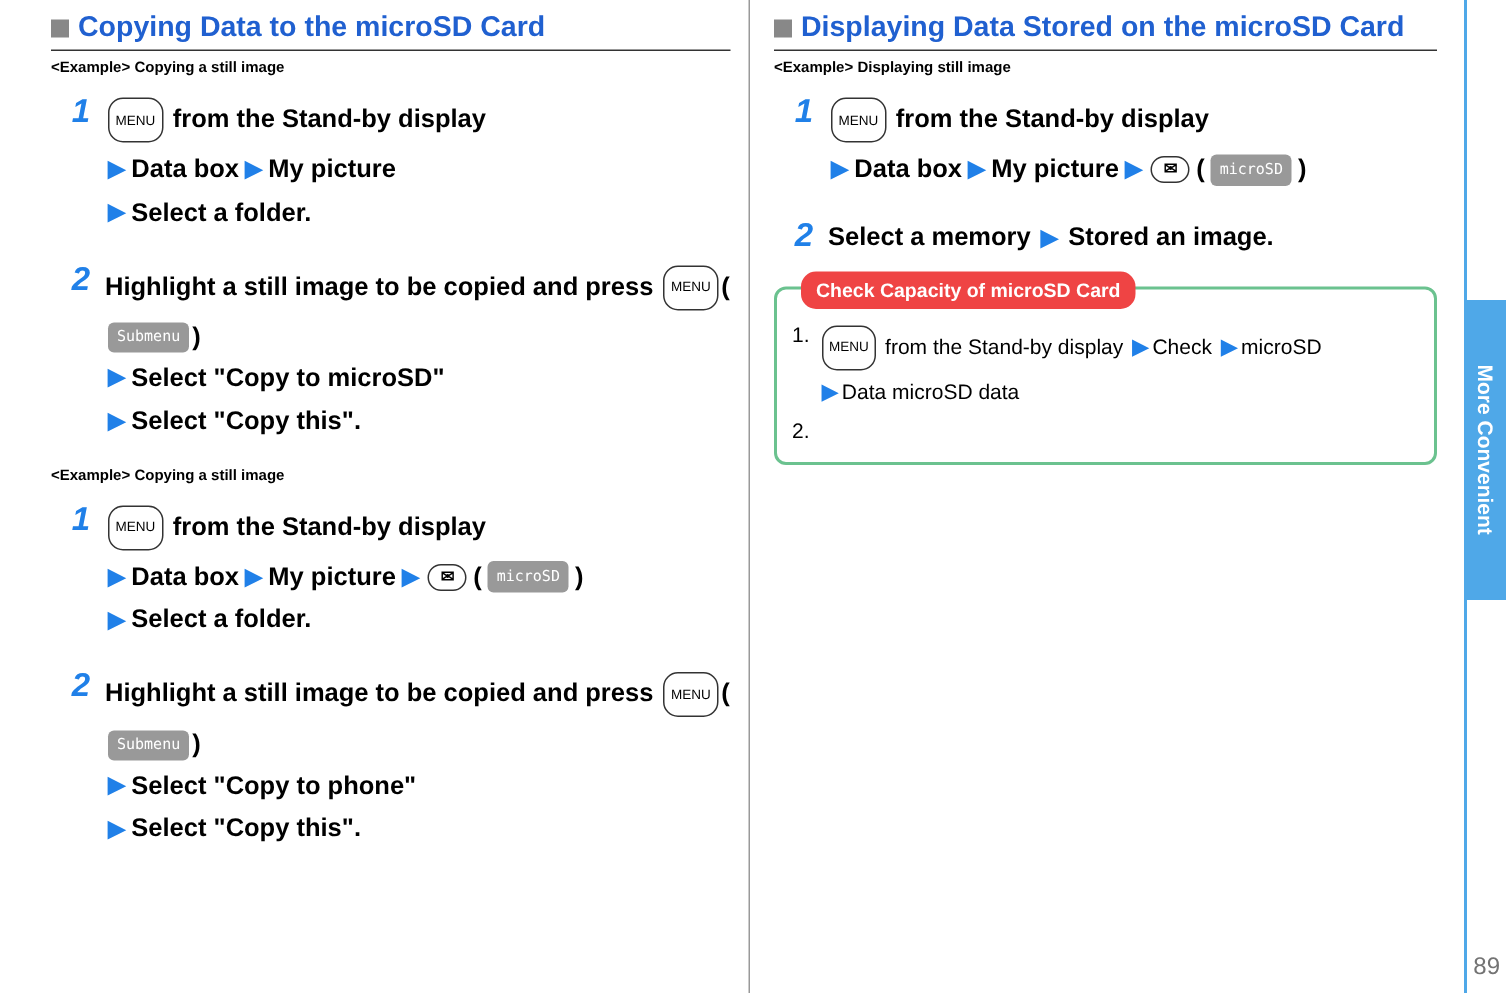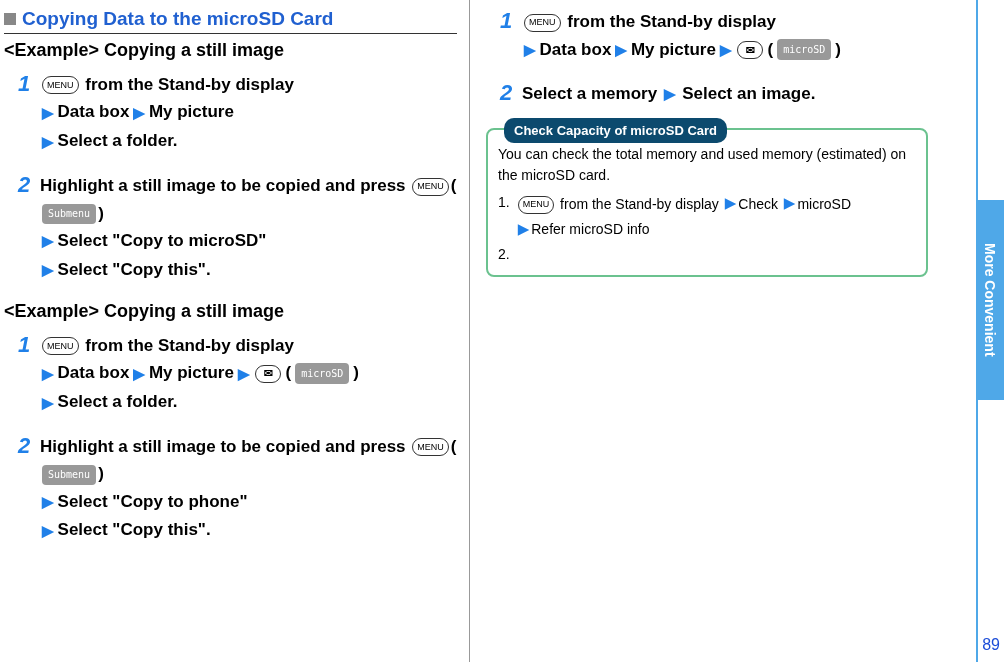--- a/index.html
+++ b/index.html
@@ -1,37 +1,37 @@
 <!DOCTYPE html>
 <html><head>
   <meta charset="utf-8">
   <style>
     * { box-sizing: border-box; margin: 0; padding: 0; }
     body { font-family: Arial, Helvetica, sans-serif; width: 1004px; height: 662px; position: relative; background: #fff; }
-    .page { display: flex; height: 100%; }
+    .page { display: flex; height: 100%; padding-left: 30px; }
     .col { width: 470px; padding: 8px 12px 8px 4px; }
     .col-left { border-right: 1px solid #999; }
     .col-right { padding-left: 16px; }
     .side-tab { position: absolute; right: 0; top: 200px; width: 28px; height: 200px; background: #4fa8e8; display: flex; align-items: center; justify-content: center; writing-mode: vertical-rl; color: #fff; font-weight: bold; font-size: 14px; }
     .side-line { position: absolute; right: 26px; top: 0; width: 2px; height: 100%; background: #4fa8e8; }
-    .page-num { position: absolute; right: 4px; bottom: 8px; font-size: 16px; color: #1d4ed8; }
+    .page-num { position: absolute; right: 4px; bottom: 8px; font-size: 16px; color: #737373; }
     .section-title { color: #2060d0; font-weight: bold; font-size: 19px; border-bottom: 1px solid #333; padding-bottom: 2px; margin-bottom: 6px; display: flex; align-items: flex-start; gap: 6px; }
     .section-square { width: 12px; height: 12px; background: #888; margin-top: 5px; flex-shrink: 0; }
-    .example { font-weight: bold; font-size: 18px; margin: 6px 0 10px 0; color: #000; }
+    .example { font-weight: bold; font-size: 10px; margin: 6px 0 10px 0; color: #000; }
     .step { margin-bottom: 16px; margin-left: 8px; }
     .step-row1 { display: flex; align-items: flex-start; gap: 4px; }
     .step-num { color: #2080e8; font-style: italic; font-weight: bold; font-size: 22px; width: 24px; text-align: center; line-height: 1; flex-shrink: 0; margin-top: 2px; }
     .step-body { flex: 1; font-size: 17px; font-weight: bold; line-height: 1.6; color: #000; }
     .sub { margin-left: 28px; font-size: 17px; font-weight: bold; line-height: 1.7; display: flex; align-items: center; flex-wrap: wrap; gap: 2px; }
     .arrow { color: #2080e8; font-size: 15px; display: inline-block; margin: 0 2px; }
-    .menu-btn { display: inline-flex; align-items: center; justify-content: center; border: 1.5px solid #333; border-radius: 10px; padding: 1px 4px; font-size: 9px; font-weight: normal; height: 18px; vertical-align: middle; margin: 4px 2px; background: #fff; }
+    .menu-btn { display: inline-flex; align-items: center; justify-content: center; border: 1.5px solid #333; border-radius: 10px; padding: 1px 4px; font-size: 9px; font-weight: normal; height: 30px; vertical-align: middle; margin: 4px 2px; background: #fff; }
     .mail-btn { display: inline-flex; align-items: center; justify-content: center; border: 1.5px solid #333; border-radius: 10px; width: 26px; height: 18px; font-size: 11px; vertical-align: middle; margin: 0 2px; background: #fff; }
     .gray-btn { display: inline-flex; align-items: center; justify-content: center; background: #999; border-radius: 4px; padding: 2px 6px; font-size: 10px; color: #fff; vertical-align: middle; margin: 0 2px; font-weight: normal; font-family: monospace; }
     .tip-box { border: 2px solid #6bc28f; border-radius: 8px; padding: 14px 10px 10px 10px; margin-top: 20px; position: relative; font-size: 14px; line-height: 1.5; }
-    .tip-title { position: absolute; top: -12px; left: 16px; background: #0c4a6e; color: #fff; font-weight: bold; font-size: 13px; padding: 3px 10px; border-radius: 10px; }
+    .tip-title { position: absolute; top: -12px; left: 16px; background: #ef4444; color: #fff; font-weight: bold; font-size: 13px; padding: 3px 10px; border-radius: 10px; }
     .tip-list { list-style: none; margin-top: 6px; }
     .tip-list li { display: flex; gap: 6px; margin-top: 4px; }
     .tip-num { flex-shrink: 0; }
     .section-title-text { line-height: 1.2; }
   </style>
 </head>
 <body>
 
 <div class="side-line"></div>
 <div class="side-tab">More Convenient</div>
@@ -115,20 +115,25 @@
           <span>Select "Copy to phone"</span>
       </div>
       <div class="sub">
         <span class="arrow">▶</span>
           <span>Select "Copy this".</span>
       </div>
     </div>
   </div>
 
   <div class="col col-right">
+    <div class="section-title">
+      <span class="section-square"></span>
+      <span class="section-title-text">Displaying Data Stored on the microSD Card</span>
+    </div>
+    <div class="example">&lt;Example&gt; Displaying still image</div>
 
     <div class="step">
       <div class="step-row1">
         <span class="step-num">1</span>
         <span class="step-body">
           <span class="menu-btn">MENU</span><span> from the Stand-by display</span>
         </span>
       </div>
       <div class="sub">
         <span class="arrow">▶</span><span>Data box</span>
@@ -136,36 +141,35 @@
         <span class="arrow">▶</span><span class="mail-btn">✉</span>(<span class="gray-btn">microSD</span>)
       </div>
     </div>
 
     <div class="step">
       <div class="step-row1">
         <span class="step-num">2</span>
         <span class="step-body">
           <span>Select a memory</span>
           <span class="arrow">▶</span>
-          <span>Select an image.</span>
+          <span>Stored an image.</span>
         </span>
       </div>
     </div>
 
     <div class="tip-box">
       <div class="tip-title">Check Capacity of microSD Card</div>
-      <div>You can check the total memory and used memory (estimated) on the microSD card.</div>
       <ul class="tip-list">
         <li>
           <span class="tip-num">1.</span>
           <span>
             <span class="menu-btn">MENU</span><span> from the Stand-by display</span>
             <span class="arrow">▶</span><span>Check</span>
             <span class="arrow">▶</span><span>microSD</span><br>
-            <span class="arrow">▶</span><span>Refer microSD info</span>
+            <span class="arrow">▶</span><span>Data microSD data</span>
           </span>
         </li>
         <li>
           <span class="tip-num">2.</span>
         </li>
       </ul>
     </div>
   </div>
 </div>
 

